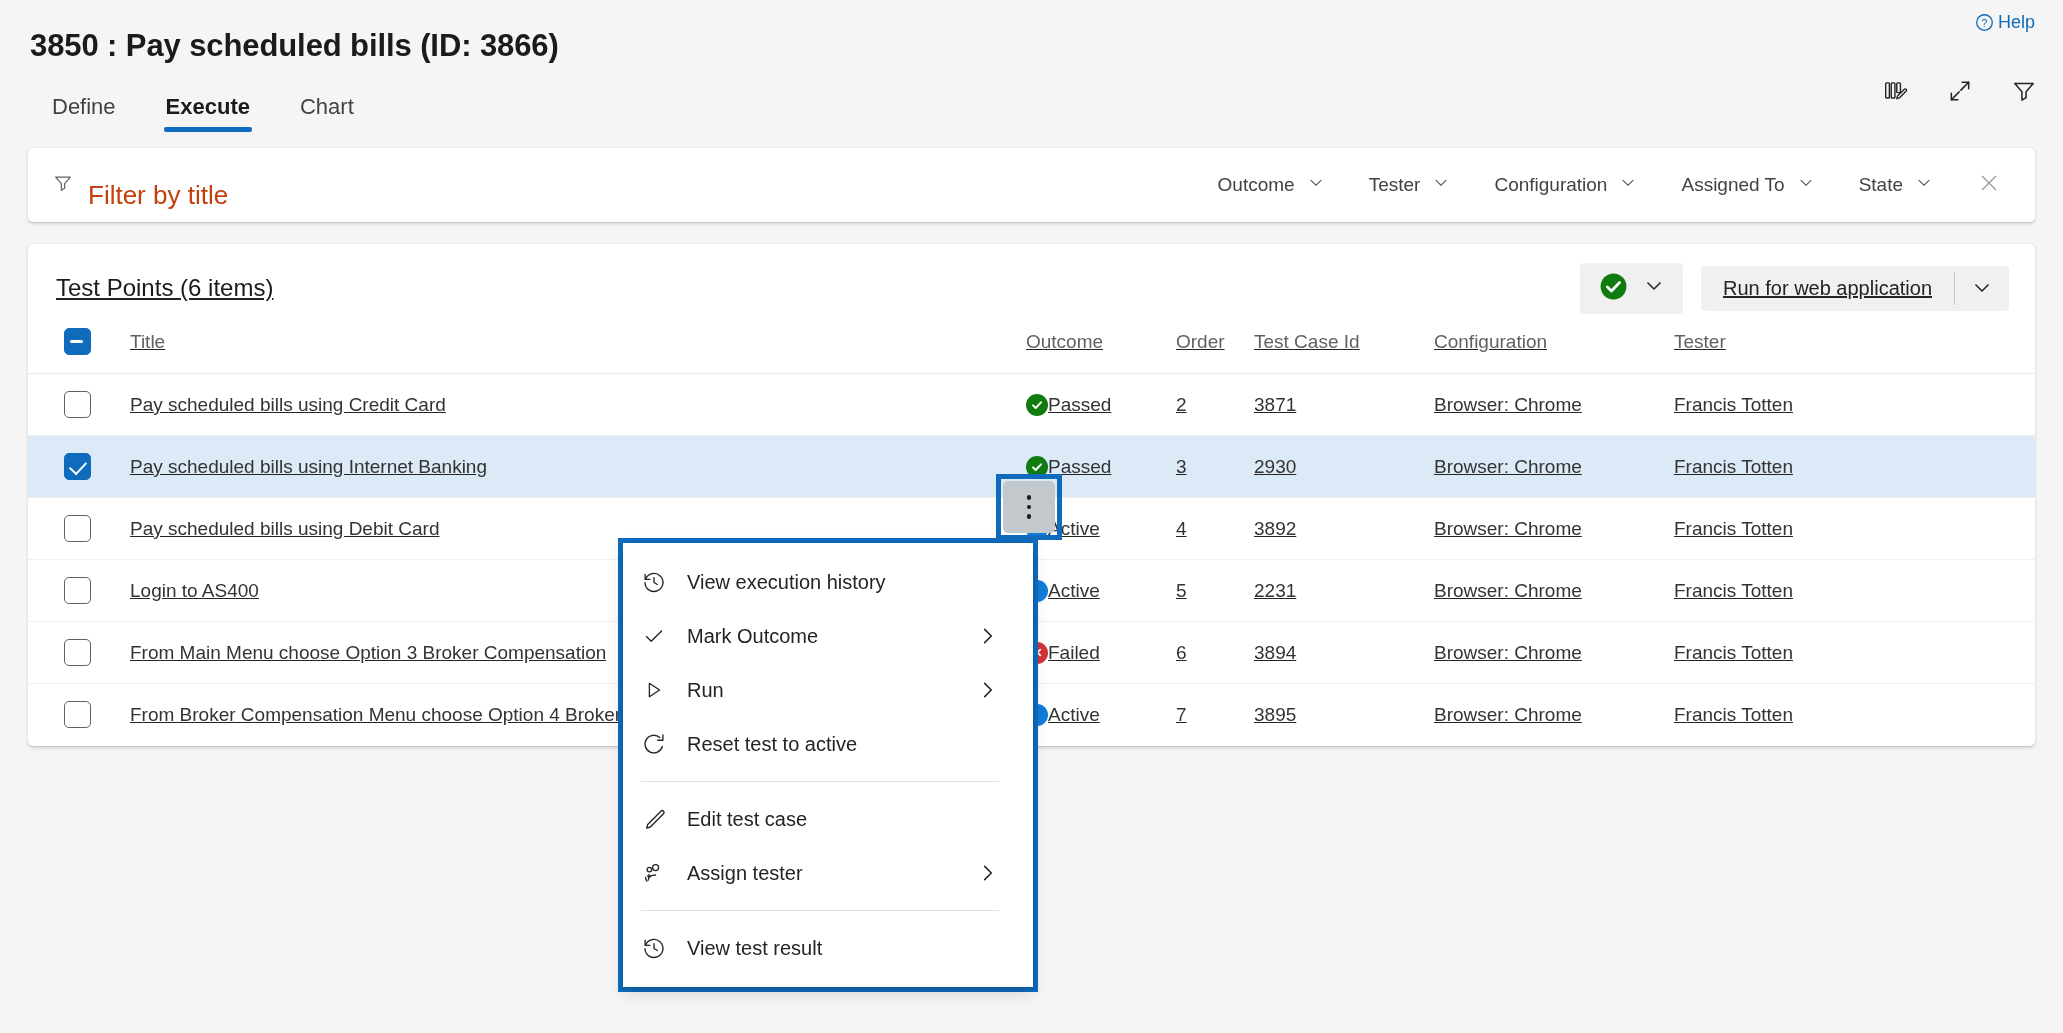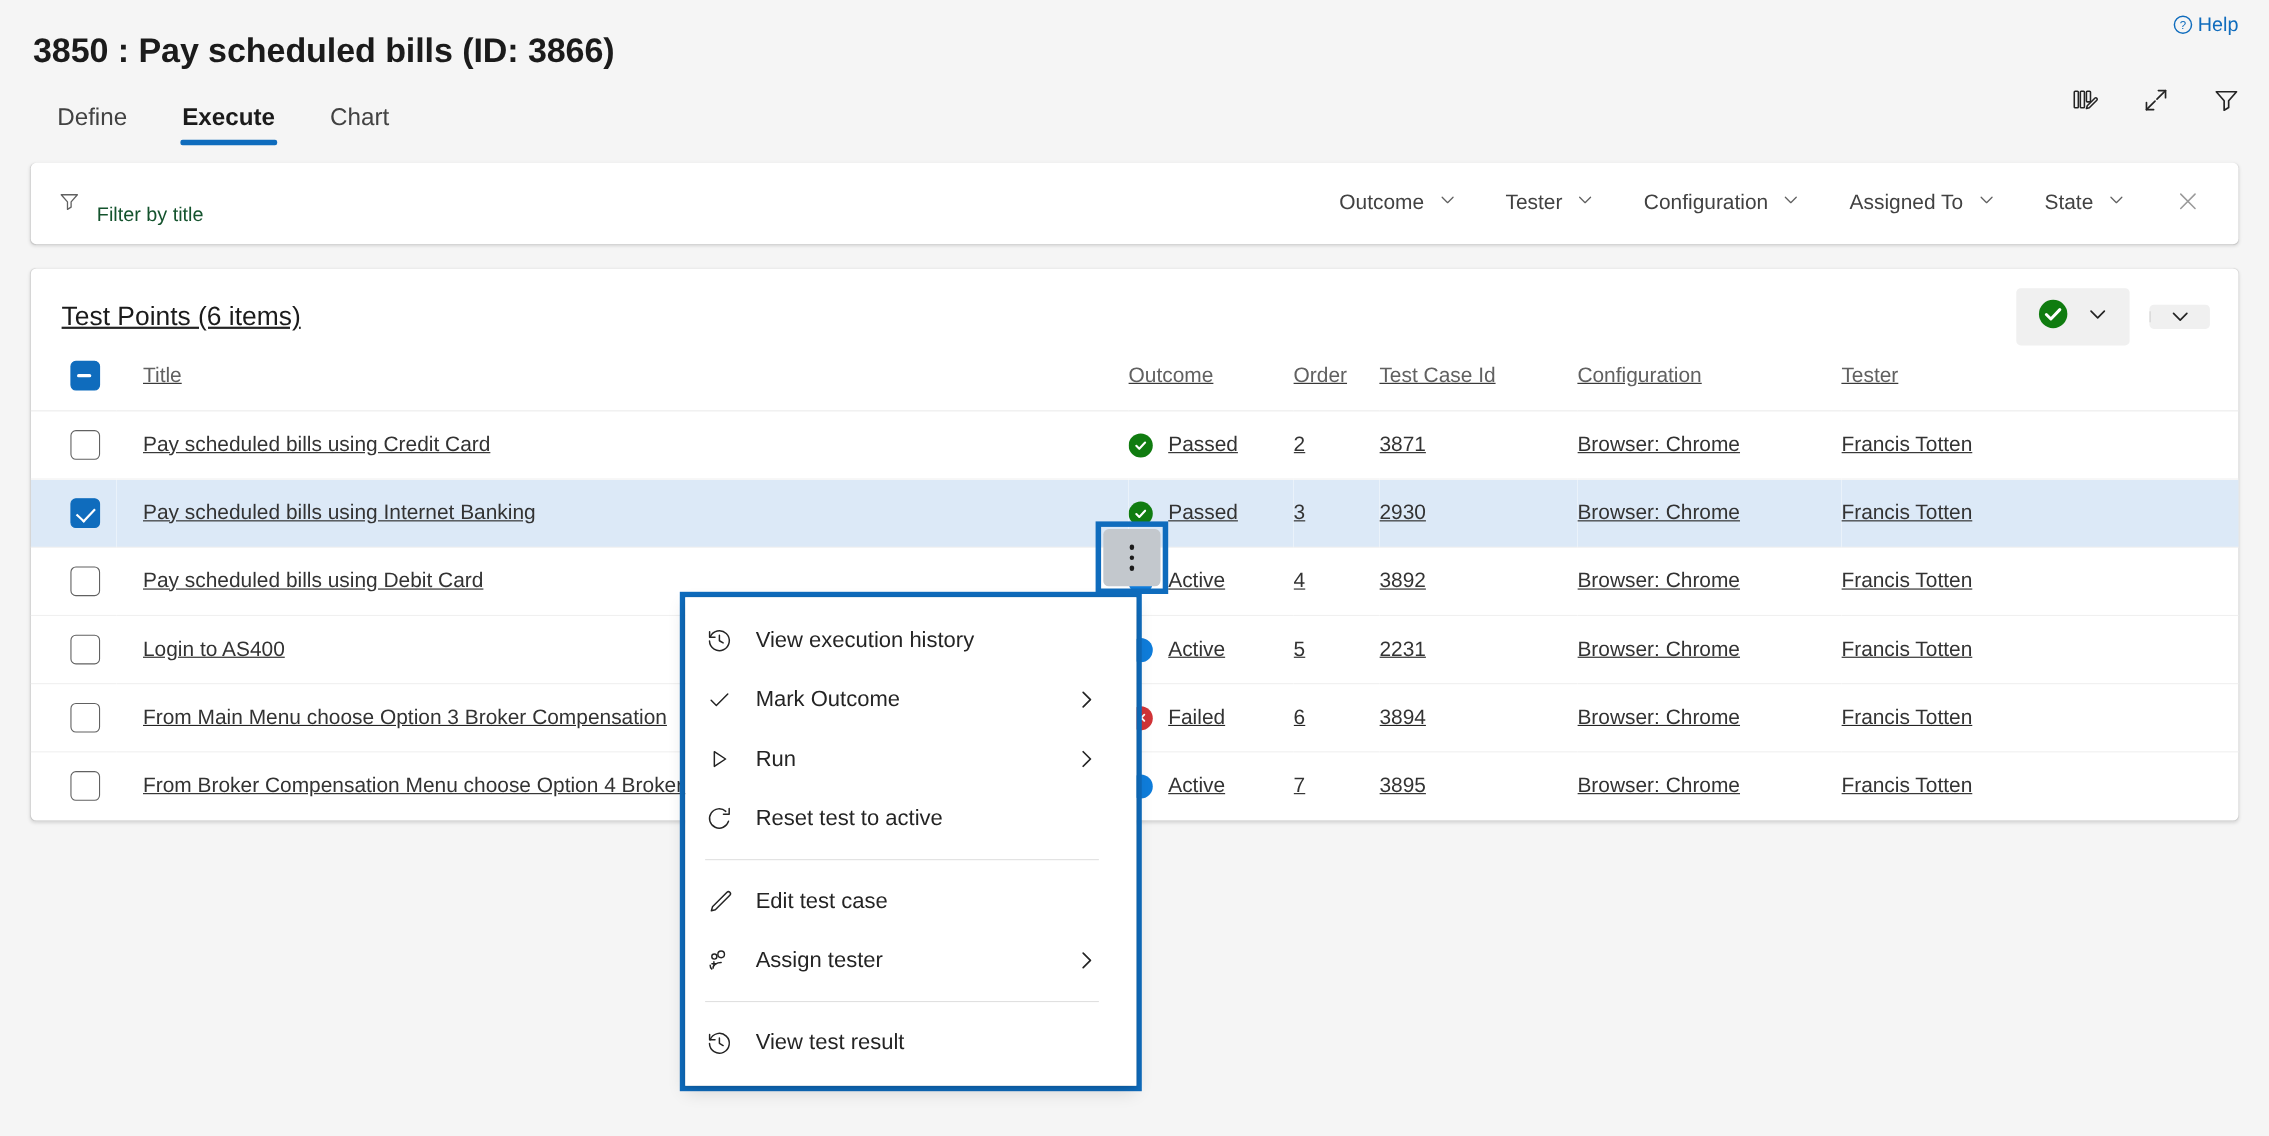--- a/index.html
+++ b/index.html
@@ -92,22 +92,22 @@
     padding: 0 22px 0 24px;
   }
   .filter-input-wrap {
     display: flex;
     align-items: center;
     gap: 14px;
     flex: 1;
     height: 100%;
   }
   .filter-placeholder {
-    font-size: 18px;
-    color: #14532d;
+    font-size: 26px;
+    color: #c2410c;
     margin-top: 20px;
   }
   .filter-pills { display: flex; align-items: center; gap: 0; }
   .pill {
     display: flex;
     align-items: center;
     gap: 12px;
     font-size: 19px;
     color: #424242;
     padding: 8px 22px;
@@ -244,21 +244,21 @@
     left: 5px; top: 11px;
     width: 13px; height: 3.4px;
     background: #fff;
     border-radius: 2px;
   }
   th .cb { margin-left: 36px; }
 
   .title-cell { padding-left: 24px; display:flex; align-items:center; }
   .th-title { padding-left: 24px !important; }
 
-  .outcome-cell { display: flex; align-items: center; gap: 14px; }
+  .outcome-cell { display: flex; align-items: center; }
   .dot {
     width: 22px; height: 22px; border-radius: 50%;
     flex: 0 0 22px;
     display: flex; align-items: center; justify-content: center;
   }
   .dot.passed { background: #107c10; }
   .dot.failed { background: #d13438; }
   .dot.active { background: #0f7ddb; }
   .dot svg { display: block; }
 
@@ -440,20 +440,21 @@
         </svg>
       </span>
       <span>
         <svg width="22" height="22" viewBox="0 0 20 20" fill="none" stroke="#242424" stroke-width="1.4" stroke-linecap="round" stroke-linejoin="round">
             <path d="M4.5 7.2l5.5 5.5 5.5-5.5"></path>
           </svg>
       </span>
     </div>
 
     <div class="run-btn">
+      <div class="run-btn-label">Run for web application</div>
       <div class="run-btn-split"></div>
       <div class="run-btn-chev">
         <svg width="22" height="22" viewBox="0 0 20 20" fill="none" stroke="#242424" stroke-width="1.4" stroke-linecap="round" stroke-linejoin="round">
             <path d="M4.5 7.2l5.5 5.5 5.5-5.5"></path>
           </svg>
       </div>
     </div>
   </div>
 
   <table class="tp">

